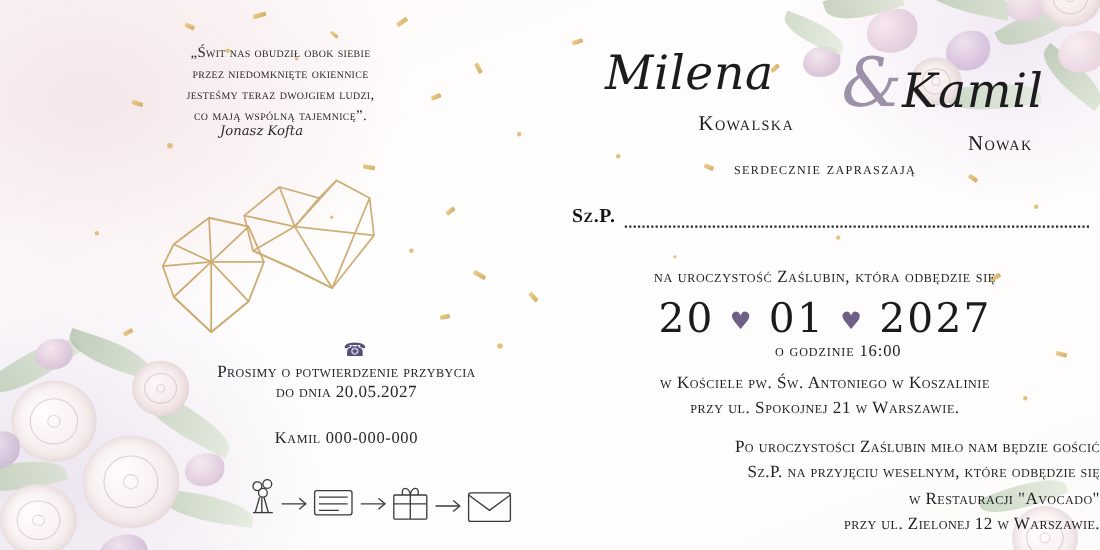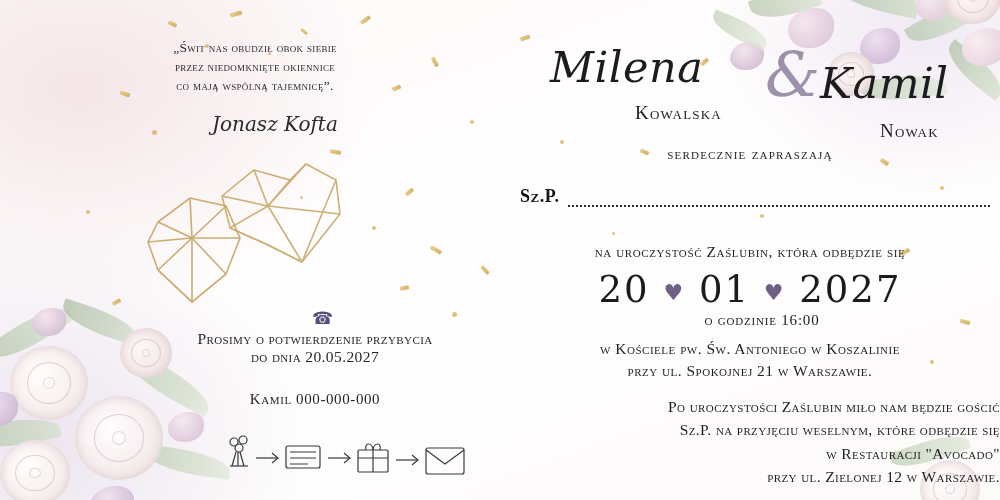--- a/index.html
+++ b/index.html
@@ -48,23 +48,22 @@
 
   
   .left { position:absolute; left:0; top:0; width:500px; height:500px; }
   .quote {
     position:absolute; left:120px; top:38px; width:270px;
     text-align:center; font-size:13.5px; line-height:1.42;
     letter-spacing:.3px; color:#2c2a2c; font-variant:small-caps;
   }
   .quote-author {
     position:absolute; left:200px; top:112px; width:240px;
-    font-style:italic; font-size:20px; color:#2c2a2c;
+    font-style:italic; font-size:12px; color:#2c2a2c;
     font-family:"DejaVu Serif", serif;
-    margin-left:12px;
   }
 
   
   .hearts { position:absolute; left:130px; top:150px; width:250px; height:180px; }
 
   .rsvp {
     position:absolute; left:150px; top:330px; width:330px;
     text-align:center; color:#27252a;
   }
   .rsvp-line1 { font-size:15.5px; font-variant:small-caps; letter-spacing:.4px; }
@@ -204,20 +203,21 @@
     <div class="flake" style="left:960px; top:320px; width:10px; height:4px; transform:rotate(14deg);"></div>
     <div class="dot" style="left:930px; top:360px; width:4px;  height:4px;"></div>
     <div class="flake" style="left:700px; top:60px;  width:9px;  height:4px; transform:rotate(-42deg);"></div>
   </div>
 
   <div class="left">
 
     <div class="quote">
       <div>„Świt nas obudził obok siebie</div>
       <div>przez niedomknięte okiennice</div>
+      <div>jesteśmy teraz dwojgiem ludzi,</div>
       <div>co mają wspólną tajemnicę”.</div>
     </div>
 
     <div class="quote-author">Jonasz Kofta</div>
 
     <div class="hearts">
       <svg width="250" height="180" viewBox="0 0 250 180" fill="none">
         <g stroke="#c9a86a" stroke-width="1.6" fill="none" opacity="0.95">
 
           <path d="M28 72 L60 48 L96 56 L110 88 L96 124 L62 152 L28 120 L18 92 Z"></path>

